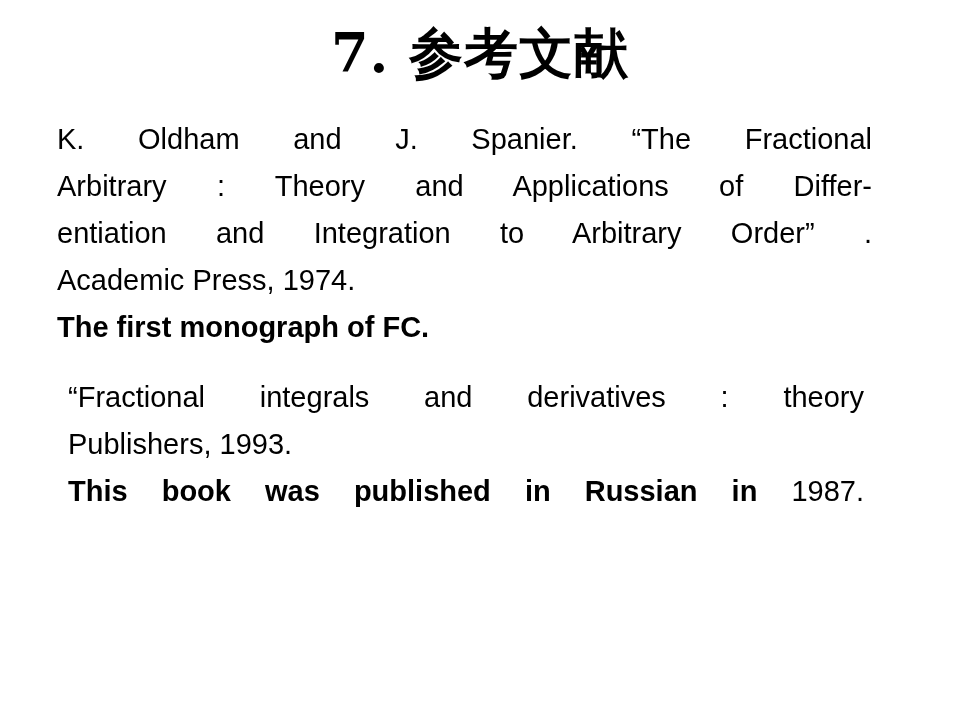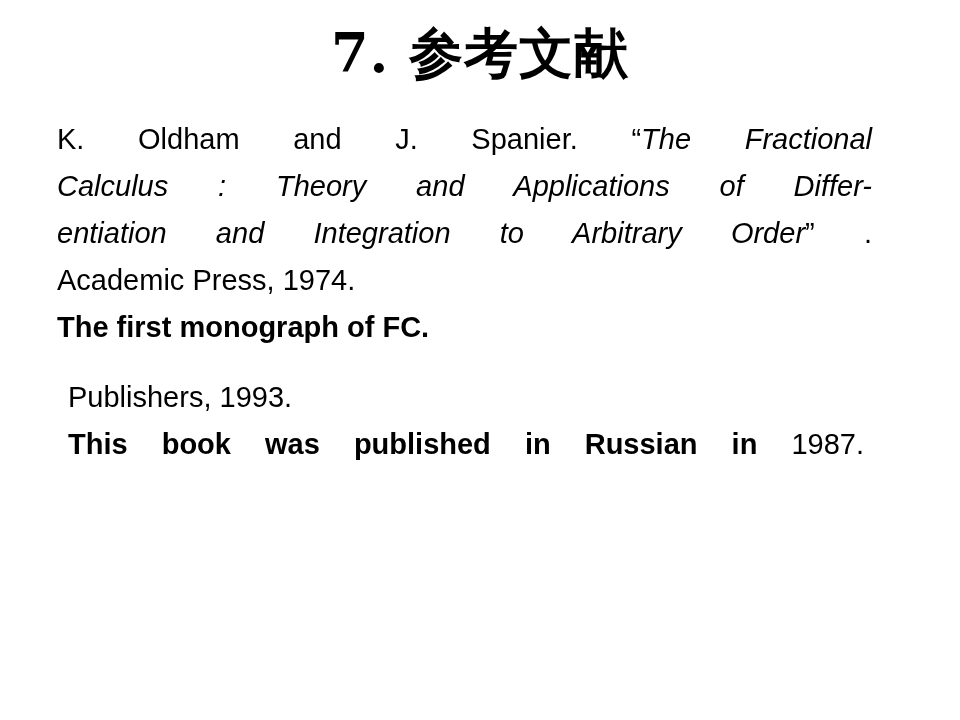--- a/index.html
+++ b/index.html
@@ -46,47 +46,48 @@
     top: 374px;
     width: 796px;
   }
   .line {
     white-space: normal;
   }
   .line.justify {
     text-align: justify;
     text-align-last: justify;
   }
-  .seg.italic { font-style: italic; }
+  .seg.italic { }
   .seg.bold   { font-weight: 700; }
   .footer-date, .footer-page {
     position: absolute;
     font-family: "Liberation Serif", serif;
     font-size: 16px;
     color: #9a9a9a;
   }
   .footer-date { left: 55px; top: 673px; }
   .footer-page { left: 889px; top: 671px; }
 </style>
 </head>
 <body>
 
 <div class="slide">
 
   <h1 class="title">7. 参考文献</h1>
 
   <div class="ref-block ref1">
     <div class="line justify"><span class="seg">K. Oldham and J. Spanier.  “</span><span class="seg italic">The Fractional</span></div>
-    <div class="line justify"><span class="seg italic">Calculus :  Theory and Applications of Differ-</span></div>
+    <div class="line justify"><span class="seg italic">Arbitrary :  Theory and Applications of Differ-</span></div>
     <div class="line justify"><span class="seg italic">entiation and Integration to Arbitrary Order</span><span class="seg">” .</span></div>
     <div class="line"><span class="seg">Academic Press, 1974.</span></div>
     <div class="line"><span class="seg bold">The first monograph of FC.</span></div>
   </div>
 
   <div class="ref-block ref2">
+    <div class="line justify"><span class="seg">“</span><span class="seg italic">Fractional integrals and derivatives :  theory</span></div>
     <div class="line"><span class="seg">Publishers, 1993.</span></div>
     <div class="line justify"><span class="seg bold">This book was published in Russian in</span><span class="seg"> 1987.</span></div>
   </div>
 
   <span class="footer-date">1/11/2015</span>
   <span class="footer-page">21</span>
 
 </div>
 
 </body></html>

